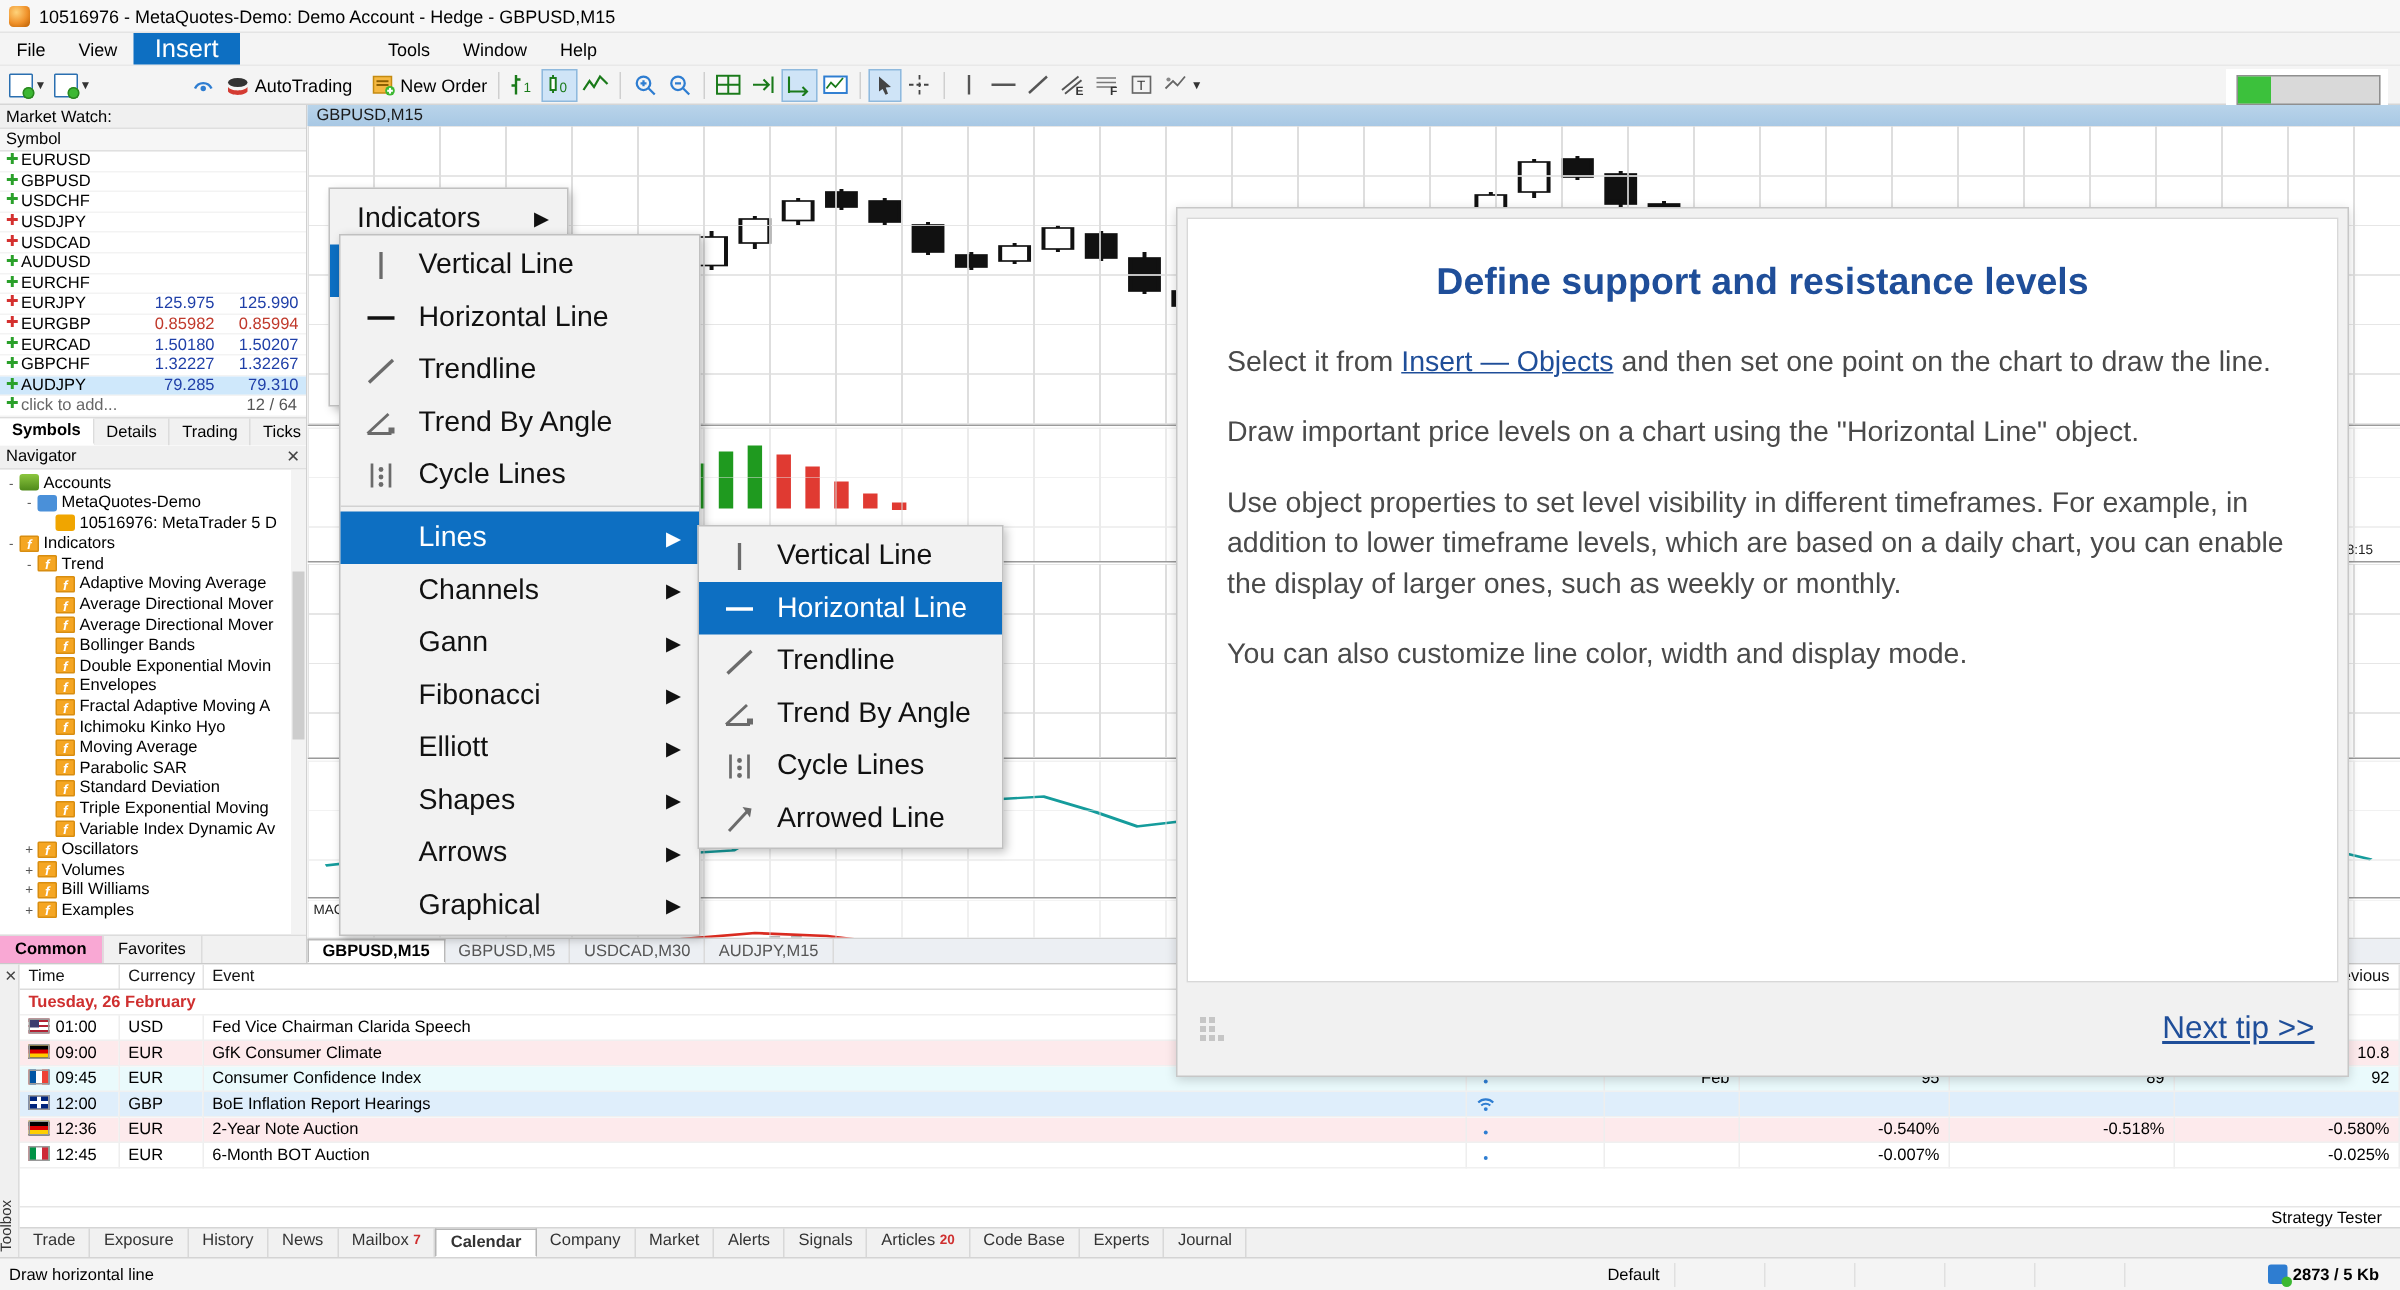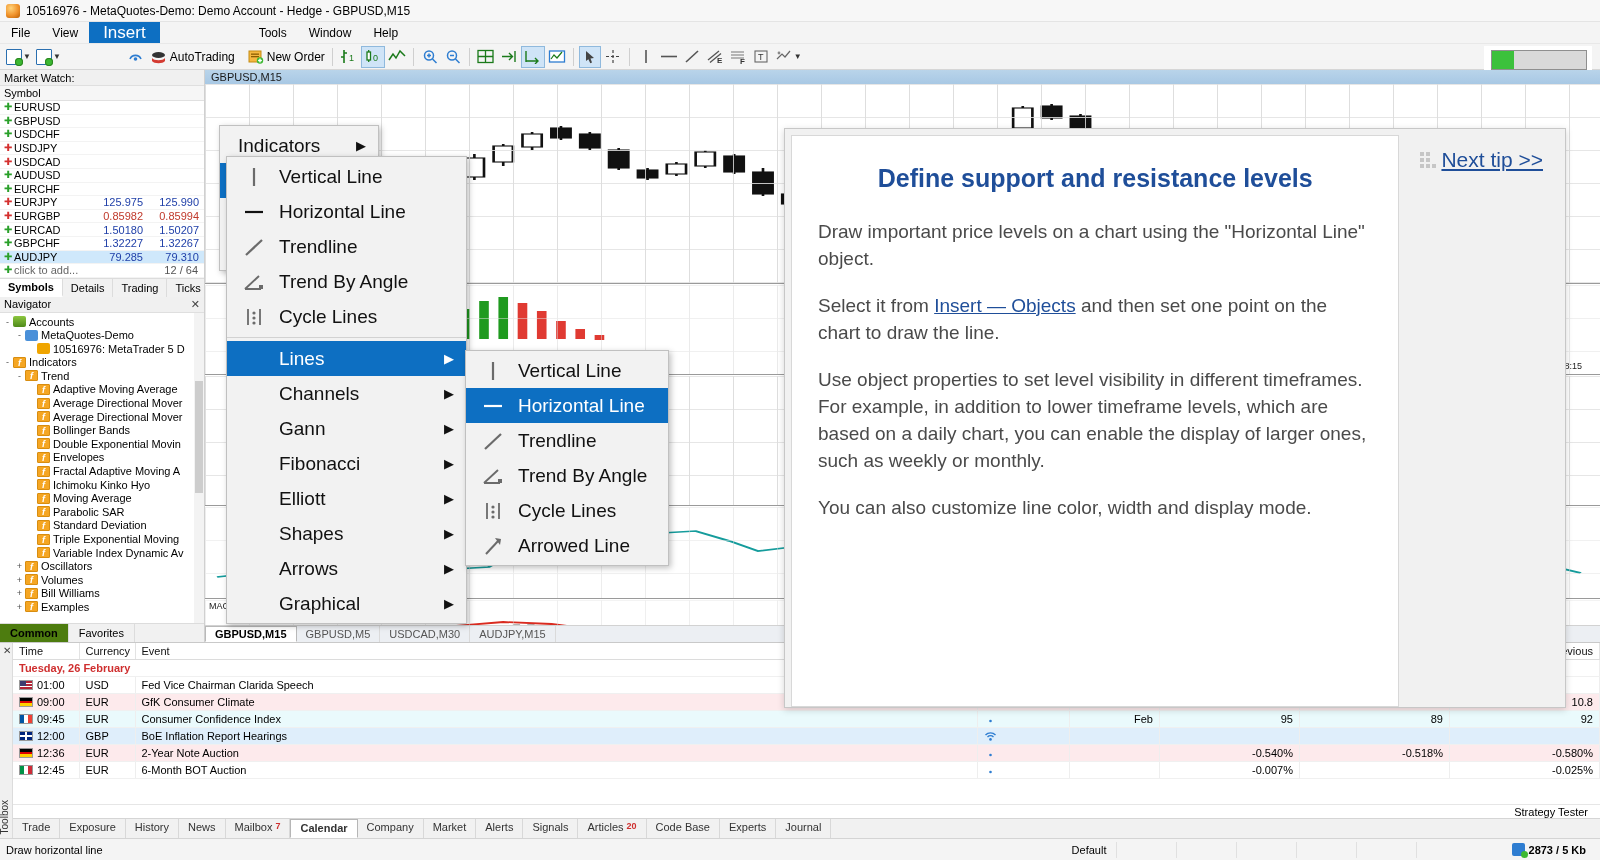--- a/index.html
+++ b/index.html
@@ -79,21 +79,21 @@
   .nico { width:13px; height:11px; margin-right:3px; display:inline-block; border-radius:1px; }
   .nico.f { background:#f5a623; color:#fff; font-style:italic; font-size:9px; text-align:center;
             line-height:11px; font-weight:bold; border:1px solid #d88d10;}
   .nico.acc { background:linear-gradient(#8cc63f,#4f8a1a); border-radius:2px; }
   .nico.srv { background:#4a90d9; border-radius:2px; }
   .nico.usr { background:#f0a500; border-radius:2px; }
   .navscroll { position:absolute; right:0; top:0; width:10px; height:100%; background:#f3f3f3; }
   .navscroll .thumb { position:absolute; top:22%; left:1px; width:8px; height:36%; background:#cdcdcd; }
   .navtabs { height:19px; display:flex; background:#f1f1f1; border-top:1px solid #dcdcdc; font-size:11px;}
   .navtabs .t { padding:2px 10px; border-right:1px solid #dcdcdc; display:flex; align-items:center;}
-  .navtabs .t.active { background:#4d7c0f; font-weight:bold; }
+  .navtabs .t.active { background:#f9a8d4; font-weight:bold; }
 
   
   .chartcol { flex:1; display:flex; flex-direction:column; min-width:0; background:#fff; position:relative; }
   .chartwin-hdr { height:14px; background:linear-gradient(#b9d4ea,#a8c8e4); font-size:11px;
                   display:flex; align-items:center; padding-left:6px; color:#1a1a1a;}
   .chartbody { flex:1; position:relative; background:#fff; overflow:hidden; }
   .subchart { position:absolute; left:0; right:0; border-bottom:1px solid #9a9a9a; }
   .gridbg {
      position:absolute; inset:0;
      background-image:
@@ -107,23 +107,23 @@
   .timelabels span { flex:1; text-align:center; }
   .ind-label { position:absolute; left:4px; top:1px; font-size:9px; color:#222; }
   .chart-tabs { height:17px; background:#eceff3; display:flex; align-items:stretch; font-size:11px;
                 border-top:1px solid #d2d2d2;}
   .chart-tabs .ct { padding:1px 9px; display:flex; align-items:center; border-right:1px solid #dadada;
                     color:#555;}
   .chart-tabs .ct.active { background:#fff; color:#000; font-weight:bold; border:1px solid #b9b9b9;
                            border-bottom:1px solid #fff; }
 
   
-  .tip { position:absolute; left:784px; top:58px; width:782px; height:580px;
+  .tip { position:absolute; left:784px; top:68px; width:782px; height:580px;
          background:#f1f1f1; border:1px solid #c7c7c7; box-shadow:0 2px 7px rgba(0,0,0,.17);
-         display:flex; }
+         display:flex; flex-direction:column; }
   .tip-inner { margin:6px 6px 0 6px; background:#fff; border:1px solid #d8d8d8; flex:1; padding:18px 26px;
                overflow:hidden; }
   .tip h1 { font-size:25px; color:#1f4e99; text-align:center; margin:10px 0 26px 0; font-weight:bold; }
   .tip p { font-size:19px; line-height:1.42; color:#4a4a4a; margin:0 0 20px 0; }
   .tip a { color:#1f4e99; text-decoration:underline; }
   .tip-foot { height:62px; display:flex; align-items:center; justify-content:space-between;
               padding:0 22px 0 14px; }
   .nexttip { font-size:21px; color:#1f4e99; text-decoration:none; }
   .grip { width:22px; height:18px; }
   .grip i { display:block; width:4px; height:4px; background:#c6c6c6; float:left; margin:1px; }
@@ -1069,24 +1069,24 @@
               </svg>
             </span>
             <span class="mtext">Arrowed Line</span>
           </div>
         </div>
     </div>
 
     <div class="tip">
       <div class="tip-inner">
         <h1>Define support and resistance levels</h1>
-        <p>Draw important price levels on a chart using the "Horizontal Line" object.</p>
         <p>
           <span>Select it from </span><a href="#">Insert — Objects</a><span> and then set one point on the chart to draw the line.</span>
         </p>
+        <p>Draw important price levels on a chart using the "Horizontal Line" object.</p>
         <p>Use object properties to set level visibility in different timeframes. For example, in addition to lower timeframe levels, which are based on a daily chart, you can enable the display of larger ones, such as weekly or monthly.</p>
         <p>You can also customize line color, width and display mode.</p>
       </div>
       <div class="tip-foot">
         <div class="grip">
           <i></i>
             <i></i>
             <i style="visibility:hidden"></i>
           <i></i>
             <i></i>

